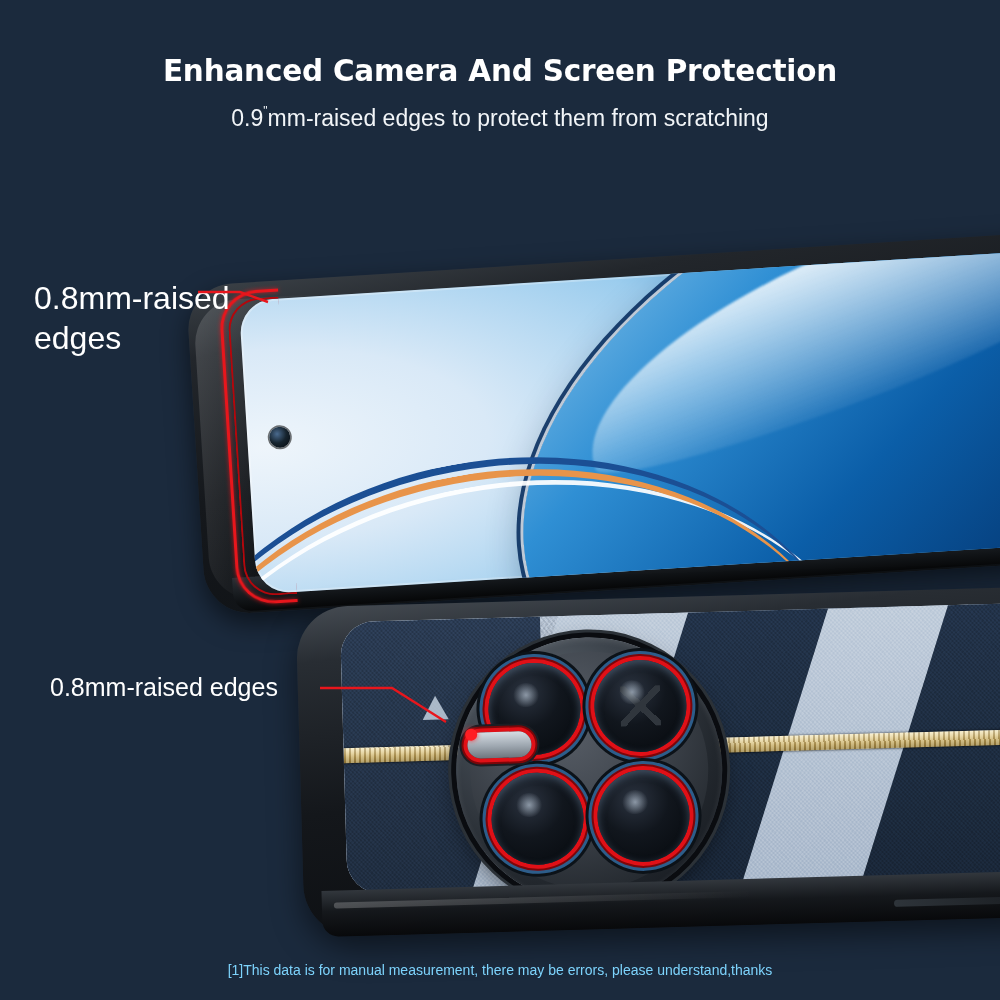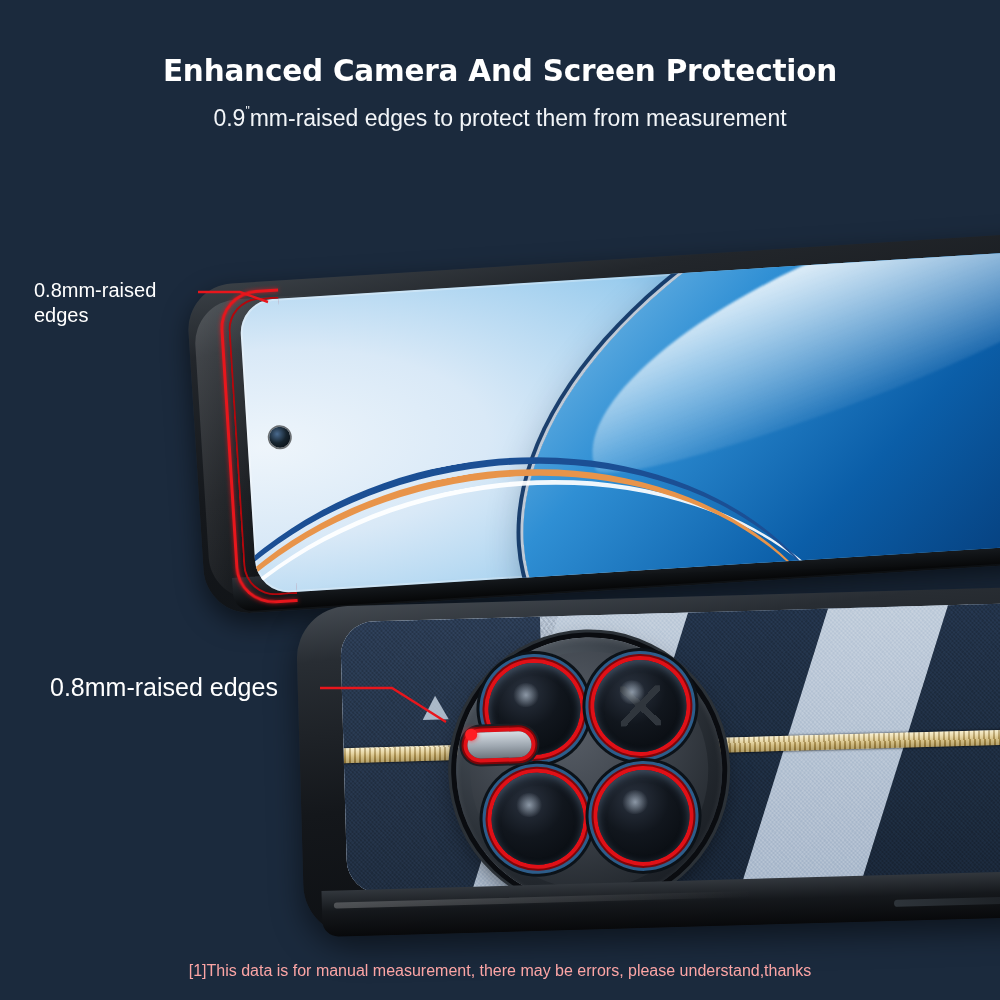--- a/index.html
+++ b/index.html
@@ -29,26 +29,26 @@
     text-align:center; color:#f2f5f8;
     font-size:23px; font-weight:normal;
     white-space:nowrap;
   }
   .sup { font-size:12px; vertical-align:super; position:relative; top:-2px; }
 
   
   .footnote {
     position:absolute; top:962px; left:0; width:1000px;
     text-align:center;
-    color:#fca5a5; font-size:16px;
+    color:#7dd3fc; font-size:14px;
     white-space:nowrap;
   }
 
   
-  .callout { position:absolute; color:#ffffff; font-size:20px; line-height:1.26; white-space:pre-line; }
+  .callout { position:absolute; color:#ffffff; font-size:32px; line-height:1.26; white-space:pre-line; }
   #callout-1 { left:34px; top:278px; }
   #callout-2 { left:50px; top:672px; font-size:25px; }
 
   .leader { position:absolute; pointer-events:none; }
 
   
   #phone-top {
     position:absolute;
     left:196px; top:286px;
     width:900px; height:330px;
@@ -342,21 +342,21 @@
       </div>
     </div>
 
     <div class="lip-bottom"></div>
     <div class="lip-hl"></div>
     <div class="btn-line"></div>
   </div>
 
   <div class="title">Enhanced Camera And Screen Protection</div>
 
-  <div class="subtitle"><span>0.9</span><span class="sup">"</span><span>mm-raised edges to protect them from measurement</span></div>
+  <div class="subtitle"><span>0.9</span><span class="sup">"</span><span>mm-raised edges to protect them from scratching</span></div>
 
   <div class="callout" id="callout-1">0.8mm-raised
 edges</div>
 
   <svg class="leader" style="left:196px; top:276px; width:80px; height:40px;" viewBox="0 0 80 40">
     <path d="M2 16 L44 16 L72 26" stroke="#e8161c" stroke-width="2.4" fill="none"></path>
   </svg>
 
   <div class="callout" id="callout-2">0.8mm-raised edges</div>
 

